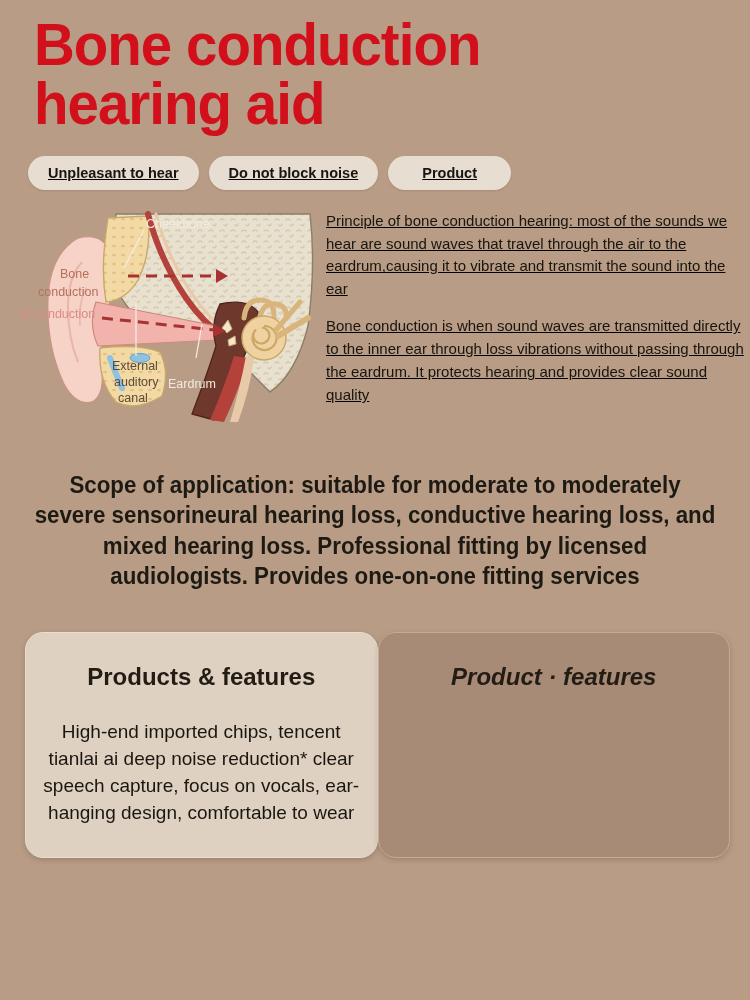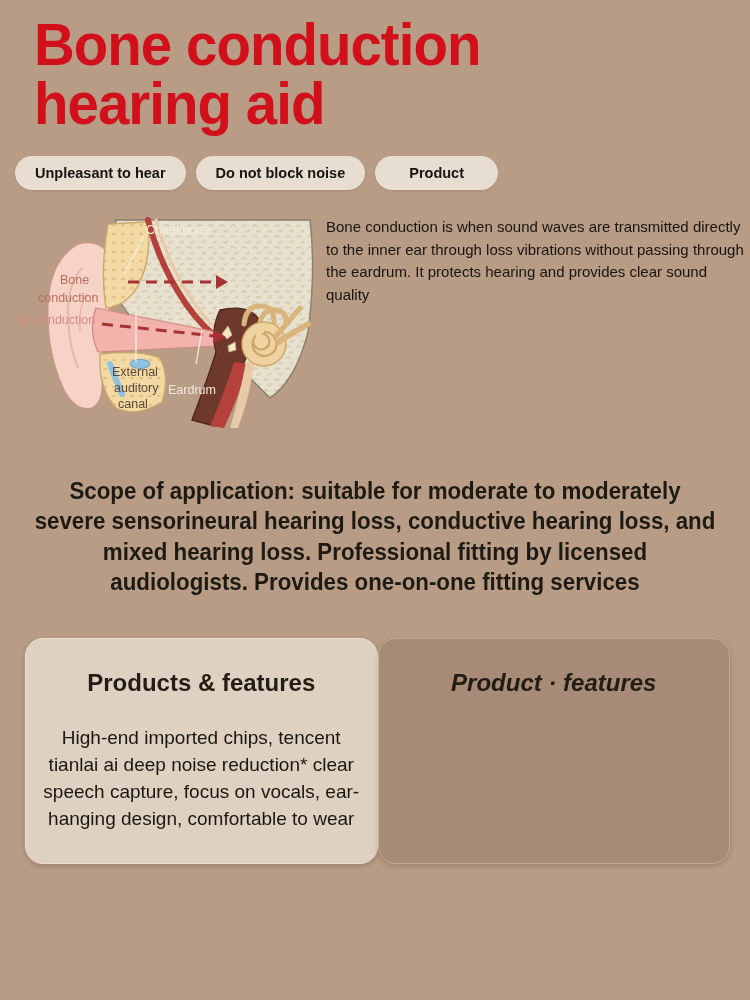--- a/index.html
+++ b/index.html
@@ -28,40 +28,42 @@
     letter-spacing: -1px;
     transform: scaleX(0.94);
     transform-origin: left center;
     white-space: nowrap;
   }
 
   
   .pill-row {
     display: flex;
     gap: 10px;
-    padding: 22px 0 0 15px;
+    padding: 22px 0 0 28px;
     align-items: center;
+    text-decoration: underline;
   }
   .pill {
     background: #e7ddd0;
     border-radius: 999px;
     padding: 9px 20px;
     font-size: 14.5px;
     font-weight: bold;
     color: #171510;
     font-family: "Liberation Sans Narrow", "Liberation Sans", sans-serif;
     white-space: nowrap;
     box-shadow: 0 1px 2px rgba(90,65,45,.18);
   }
   .pill.wide-pad { padding-left: 34px; padding-right: 34px; }
 
   
   .mid {
     display: flex;
-    margin-top: 22px;
+    margin-top: 16px;
+    text-decoration: underline;
   }
   .diagram-wrap {
     width: 300px;
     height: 220px;
     margin-left: 20px;
     position: relative;
     flex: none;
   }
   .diagram-wrap svg { display: block; }
 
@@ -239,20 +241,21 @@
 
       <text class="lbl" x="92" y="164" font-size="12.5" fill="#5a4a3a">External</text>
       <text class="lbl" x="94" y="180" font-size="12.5" fill="#5a4a3a">auditory</text>
       <text class="lbl" x="98" y="196" font-size="12.5" fill="#5a4a3a">canal</text>
 
       <text class="lbl" x="148" y="182" font-size="12.5" fill="#f2eadd">Eardrum</text>
     </svg>
   </div>
 
   <div class="paras">
+    <div class="para">Principle of bone conduction hearing: most of the sounds we hear are sound waves that travel through the air to the eardrum,causing it to vibrate and transmit the sound into the ear</div>
     <div class="para">Bone conduction is when sound waves are transmitted directly to the inner ear through loss vibrations without passing through the eardrum. It protects hearing and provides clear sound quality</div>
   </div>
 </div>
 
 <div class="scope">Scope of application: suitable for moderate to moderately severe sensorineural hearing loss, conductive hearing loss, and mixed hearing loss. Professional fitting by licensed audiologists. Provides one-on-one fitting services</div>
 
 <div class="cards">
   <div class="card light">
     <div class="card-title">Products &amp; features</div>
     <div class="card-body">High-end imported chips, tencent tianlai ai deep noise reduction* clear speech capture, focus on vocals, ear-hanging design, comfortable to wear</div>

